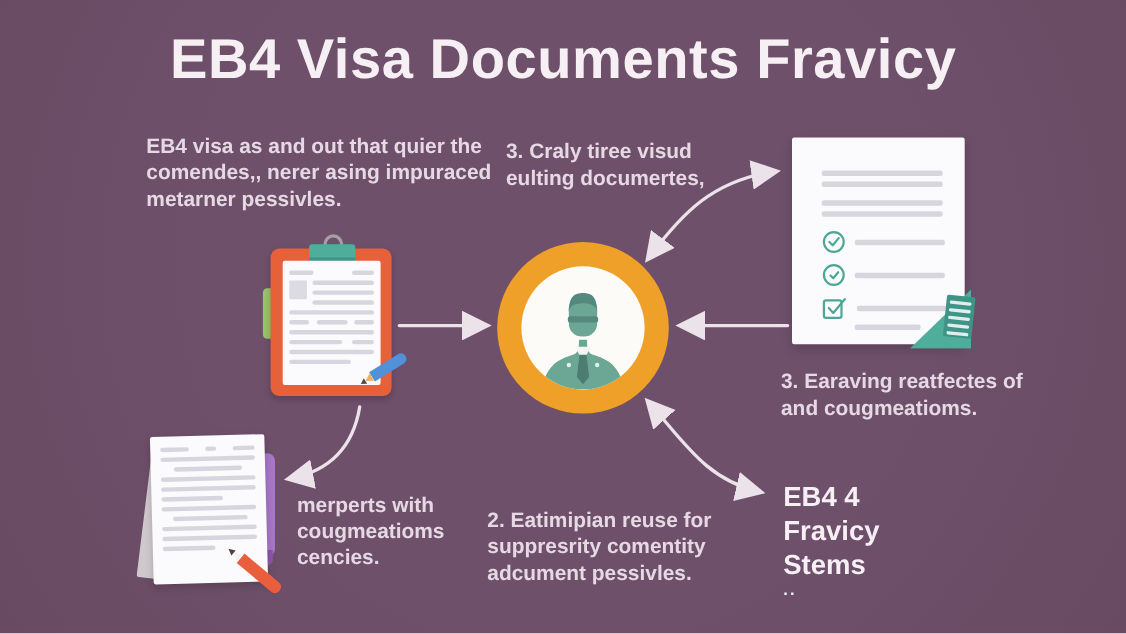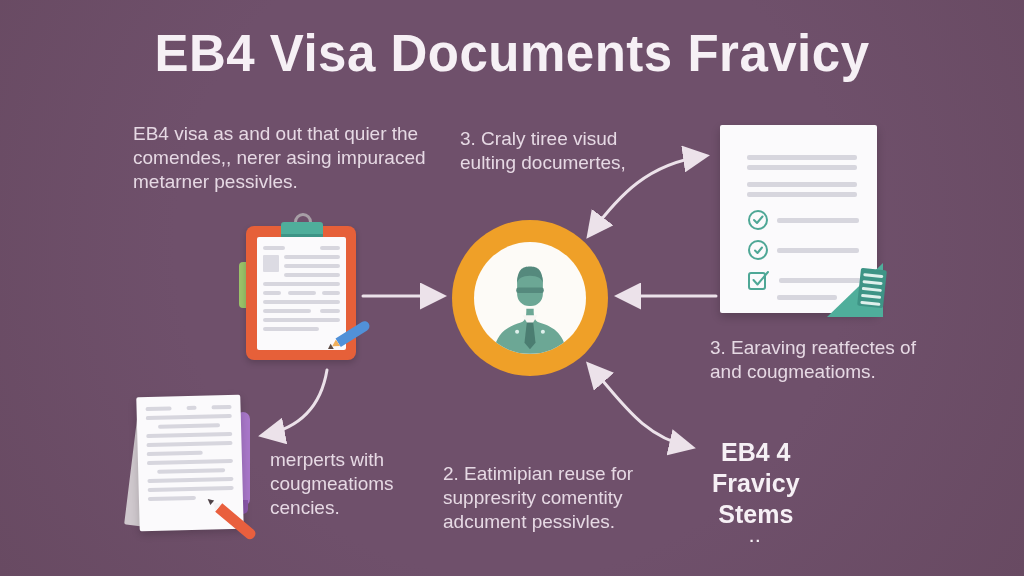--- a/index.html
+++ b/index.html
@@ -5,21 +5,21 @@
   html,body{margin:0;padding:0;}
   .stage{
     position:relative;width:1024px;height:576px;overflow:hidden;
     font-family:"Liberation Sans",sans-serif;
     background:radial-gradient(circle at 50% 42%, var(--bg-purple) 0%, var(--bg-purple) 55%, var(--bg-purple-dark) 100%);
   }
   .title{
     position:absolute;left:0;top:24px;width:1024px;text-align:center;
     font-size:51px;font-weight:bold;letter-spacing:.5px;color:var(--text-bright);margin:0;
   }
-  .tblock{position:absolute;color:var(--text-light);font-size:19px;line-height:24px;font-weight:400;}
+  .tblock{position:absolute;color:var(--text-light);font-size:19px;line-height:24px;font-weight:700;}
   .tblock.bold{color:var(--text-bright);font-weight:bold;font-size:25px;line-height:31px;}
   .tblock .dots{font-size:15px;line-height:14px;letter-spacing:2px;}
   
   .ln{height:4px;border-radius:2px;background:var(--bar-gray);margin-bottom:5px;}
   .lnrow{display:flex;justify-content:space-between;margin-bottom:5px;}
   .lnrow .ln{margin-bottom:0;}
   
   .clip-ring{position:absolute;left:294px;top:213px;width:12px;height:12px;border:3px solid #a79ea6;border-radius:50%;background:transparent;}
   .clip-top{position:absolute;left:281px;top:222px;width:42px;height:18px;border-radius:3px;background:var(--teal);}
   .clip-top::after{content:"";position:absolute;left:0;bottom:0;width:100%;height:6px;background:var(--teal-dark);border-radius:0 0 3px 3px;}
@@ -160,21 +160,21 @@
         <div class="ln"></div>
         <div class="ln"></div>
     </div>
   </div>
 
   <div class="tblock" style="left:710px;top:336px;">
     <div>3. Earaving reatfectes of</div>
     <div>and cougmeatioms.</div>
   </div>
 
-  <div class="tblock bold" style="left:712px;top:437px;text-align:center;">
+  <div class="tblock bold" style="left:712px;top:437px;">
     <div>EB4 4</div>
     <div>Fravicy</div>
     <div>Stems</div>
     <div class="dots">..</div>
   </div>
 
   <div>
     <div class="bback"></div>
     <div class="bpen"></div>
     <div class="bpage">

